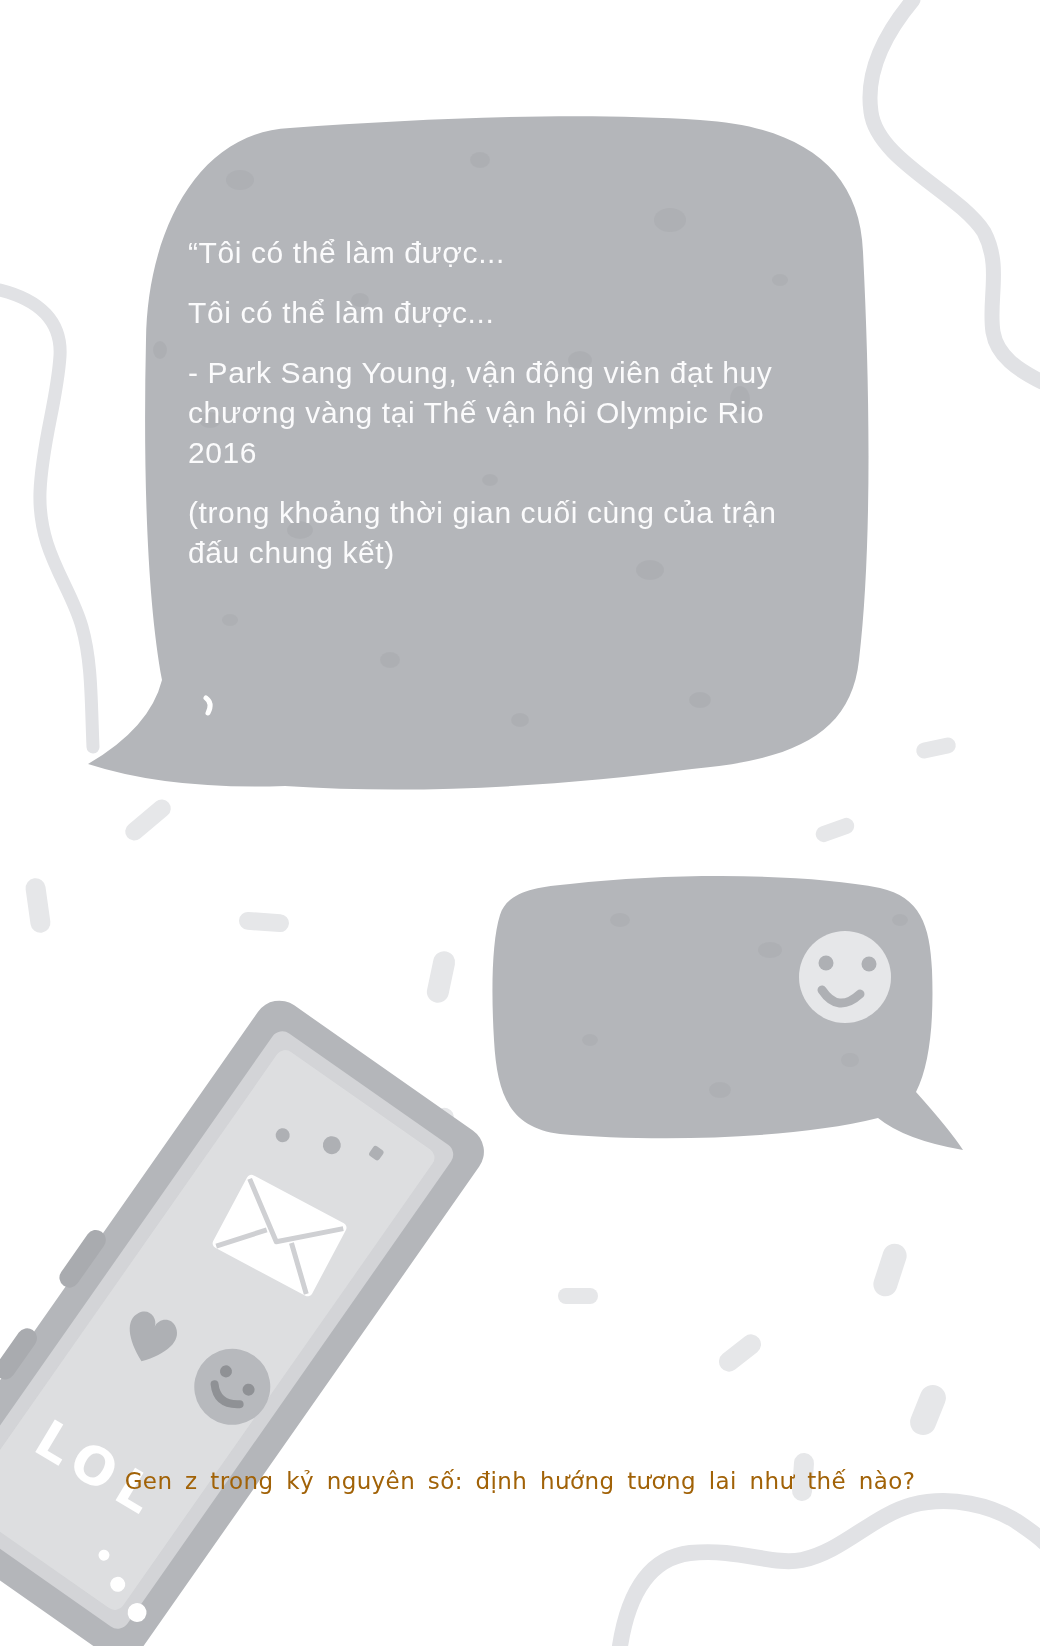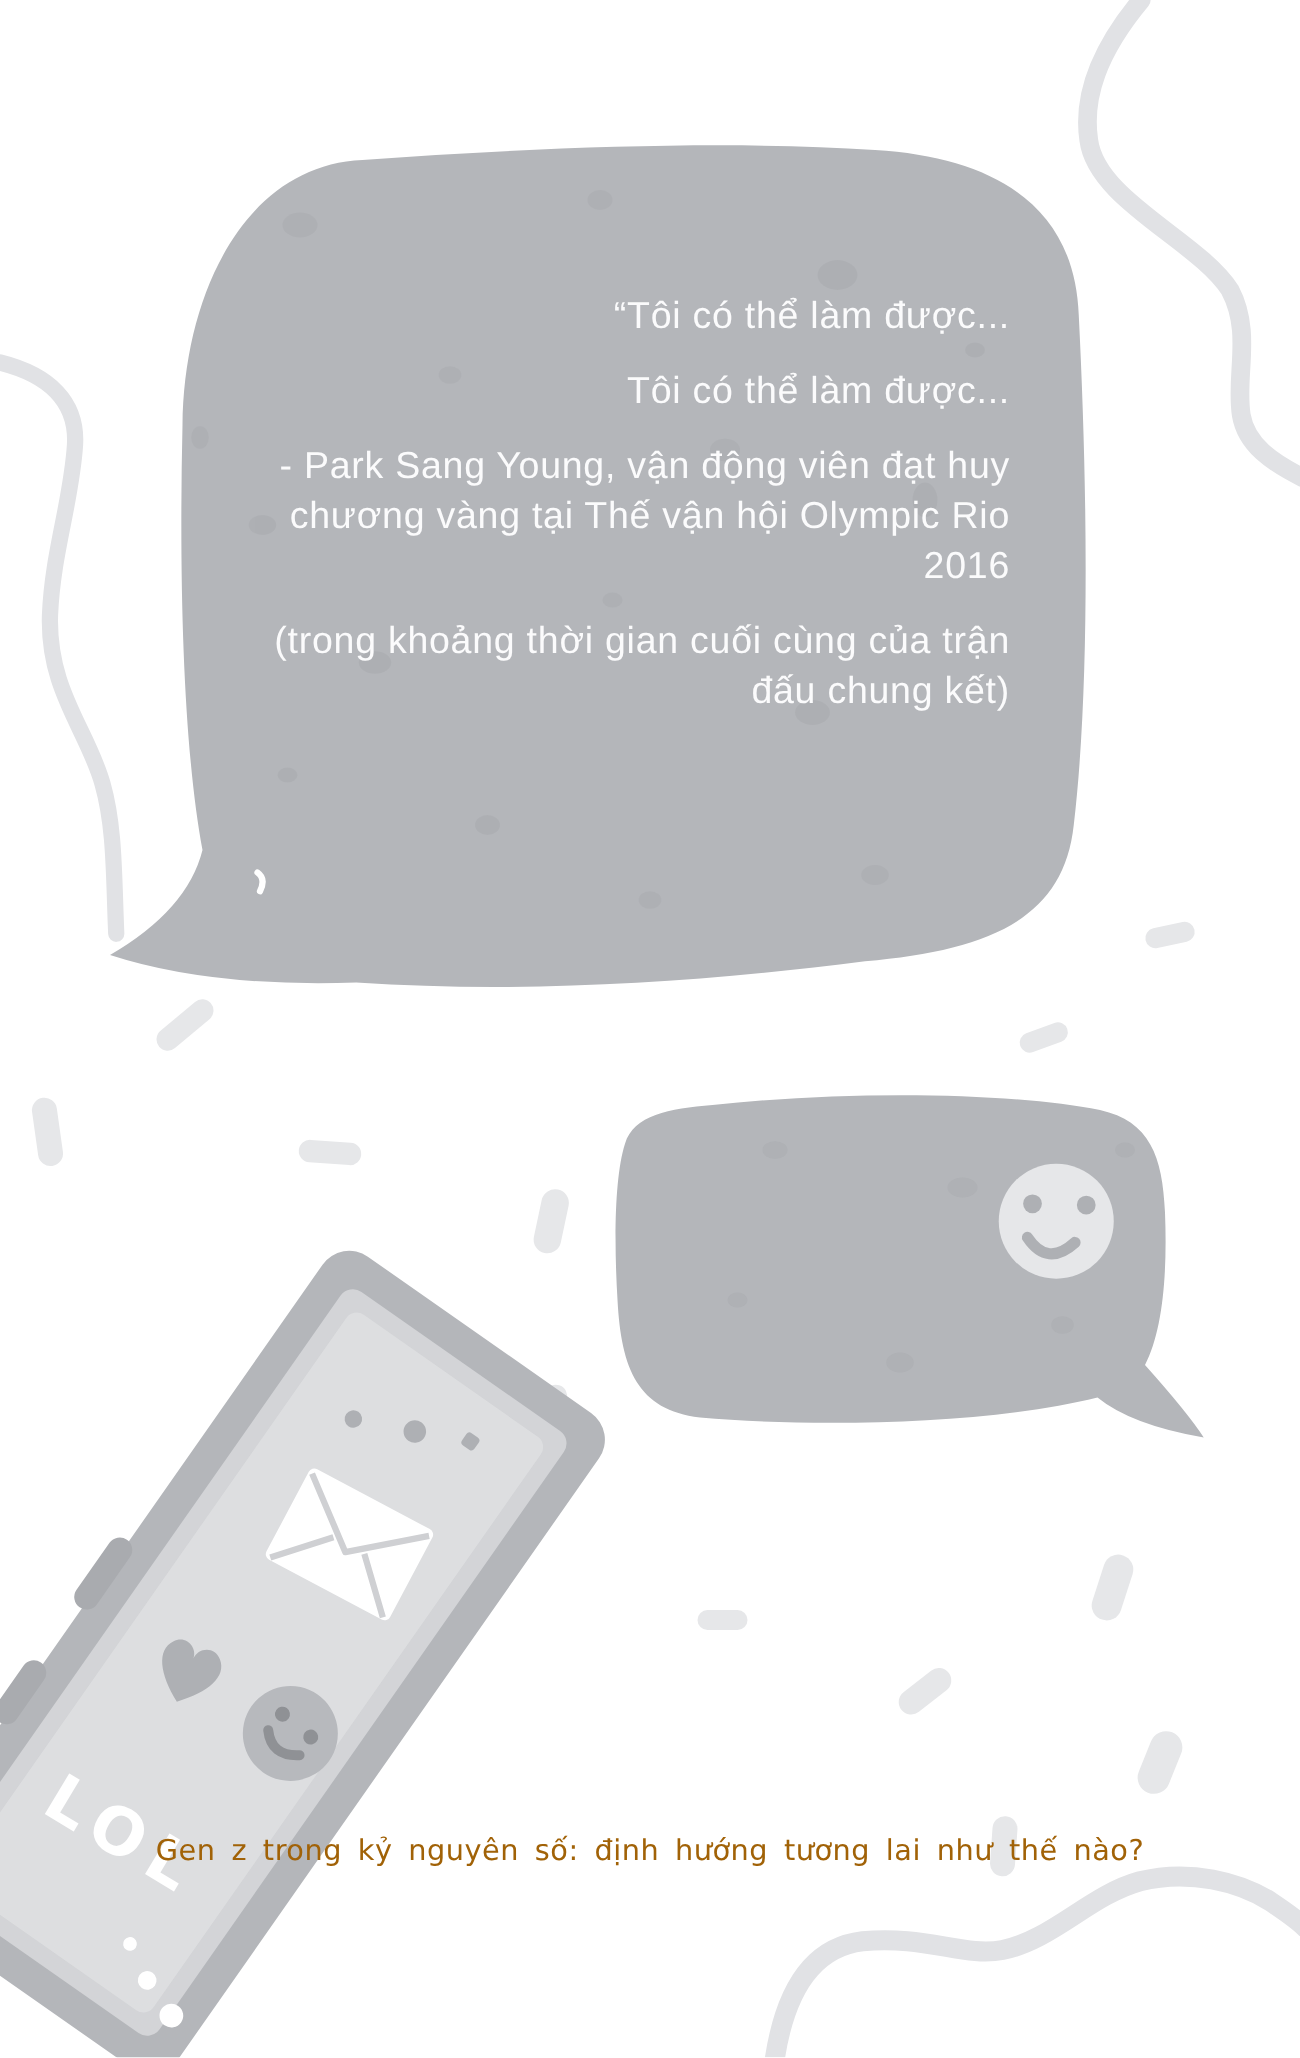--- a/index.html
+++ b/index.html
@@ -7,23 +7,23 @@
         font-family:"Liberation Sans","DejaVu Sans",sans-serif;}
   svg{display:block;}
   .abs{position:absolute;}
 
   
   .dash{position:absolute;background:#e6e7e9;border-radius:999px;}
 
   
   .quote-text{position:absolute;left:188px;top:233px;width:620px;color:#fbfbfc;
               font-size:30px;line-height:40px;letter-spacing:.6px;}
-  .quote-text p{margin:0;text-align:right;}
+  .quote-text p{margin:0;}
   .quote-text p.q{margin-bottom:20px;}
-  .quote-text p.a{margin-top:20px;margin-left:28px;}
+  .quote-text p.a{margin-top:20px;}
 
   
   .phone{position:absolute;left:65px;top:1010px;width:270px;height:640px;background:#b4b6ba;
          border-radius:26px;transform:rotate(35deg);}
   .phone-btn{position:absolute;width:20px;background:#a9abaf;border-radius:10px;left:-12px;}
   .b1{top:296px;height:66px;}
   .b2{top:416px;height:58px;}
   .screen{position:absolute;left:26px;top:26px;right:26px;bottom:26px;background:#d3d4d7;border-radius:12px;}
   .screen-inner{position:absolute;left:14px;top:14px;right:14px;bottom:14px;background:#e0e1e3;
                 border-radius:10px;opacity:.75;}

